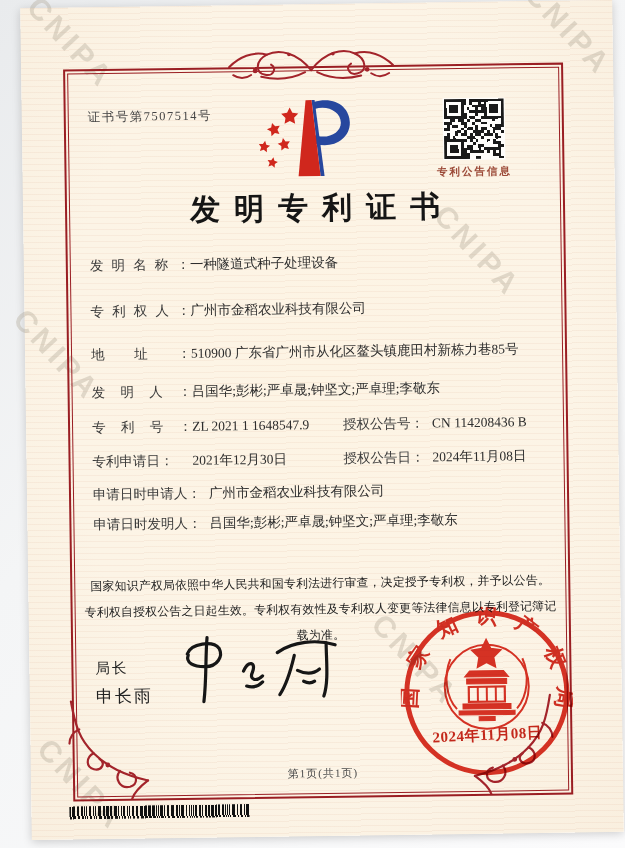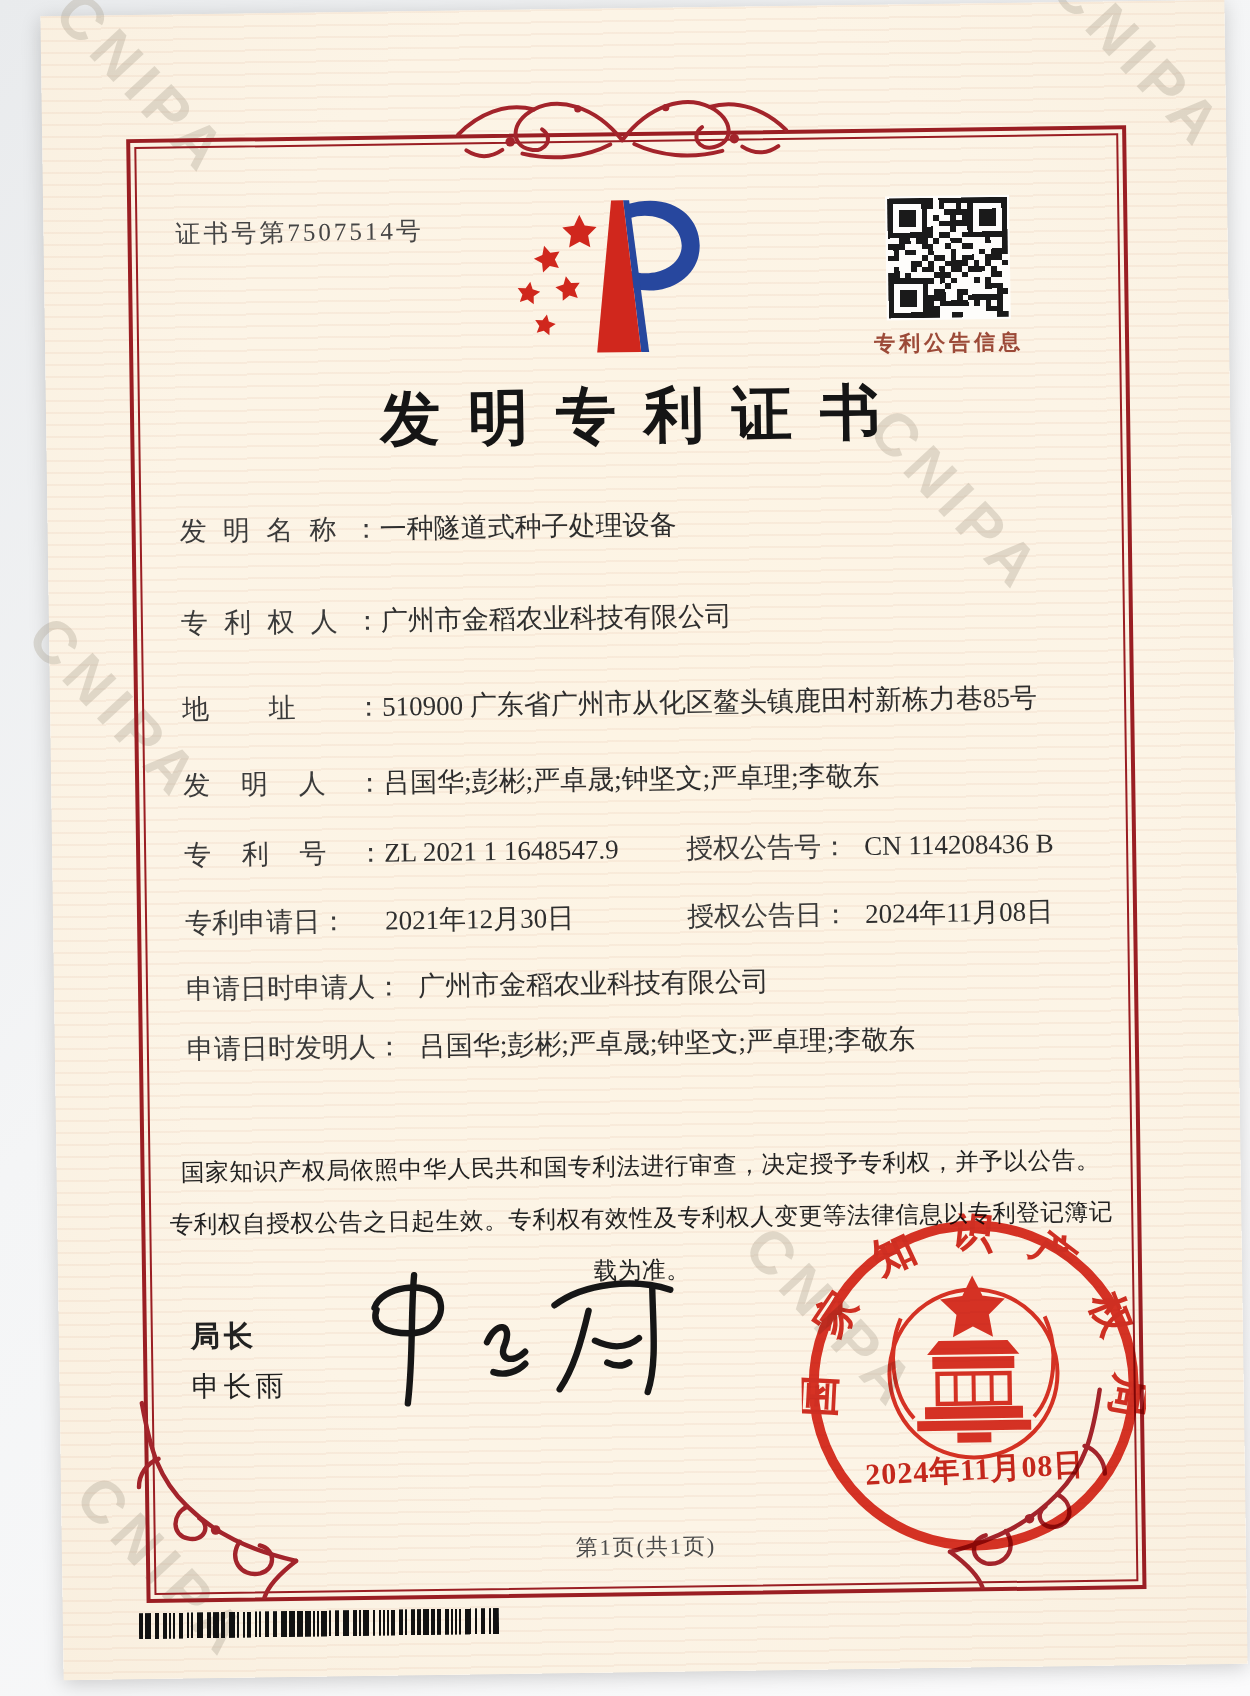--- a/index.html
+++ b/index.html
@@ -56,22 +56,22 @@
   .row{position:absolute;left:66px;width:470px;font-size:13.5px;color:#333;white-space:nowrap;}
   .lbl{display:inline-block;width:100px;color:#3a3a3a;}
   .lbl.spread{text-align:justify;text-align-last:justify;}
   .lbl-wide{display:inline-block;margin-right:8px;color:#3a3a3a;}
   .val{color:#2e2e2e;}
   .col2{position:absolute;left:251px;top:0;white-space:nowrap;}
   
   .legal{position:absolute;left:56px;top:566px;width:472px;text-align:center;
     font-size:11.8px;line-height:26px;color:#222;letter-spacing:0.3px;}
   
-  .sig-title{position:absolute;left:66px;top:652px;font-size:14.5px;color:#222;letter-spacing:2px;font-weight:bold;}
-  .sig-name{position:absolute;left:66px;top:678px;font-size:14px;color:#222;letter-spacing:2px;}
+  .sig-title{position:absolute;left:66px;top:652px;font-size:14.5px;color:#222;letter-spacing:2px;}
+  .sig-name{position:absolute;left:66px;top:678px;font-size:17px;color:#222;letter-spacing:2px;}
   .sig-svg{position:absolute;left:118px;top:624px;width:215px;height:95px;}
   
   .seal{position:absolute;left:371px;top:605px;width:172px;height:172px;
     mix-blend-mode:multiply;opacity:0.95;}
   .seal svg{position:absolute;inset:0;}
   .seal-date{position:absolute;left:0;right:0;top:119px;text-align:center;
     font-size:15px;font-weight:bold;color:#c41e12;letter-spacing:0.5px;transform:rotate(-2deg);}
   
   .footer{position:absolute;left:42px;top:762px;width:500px;text-align:center;
     font-size:11px;color:#4a4a4a;letter-spacing:1px;}

